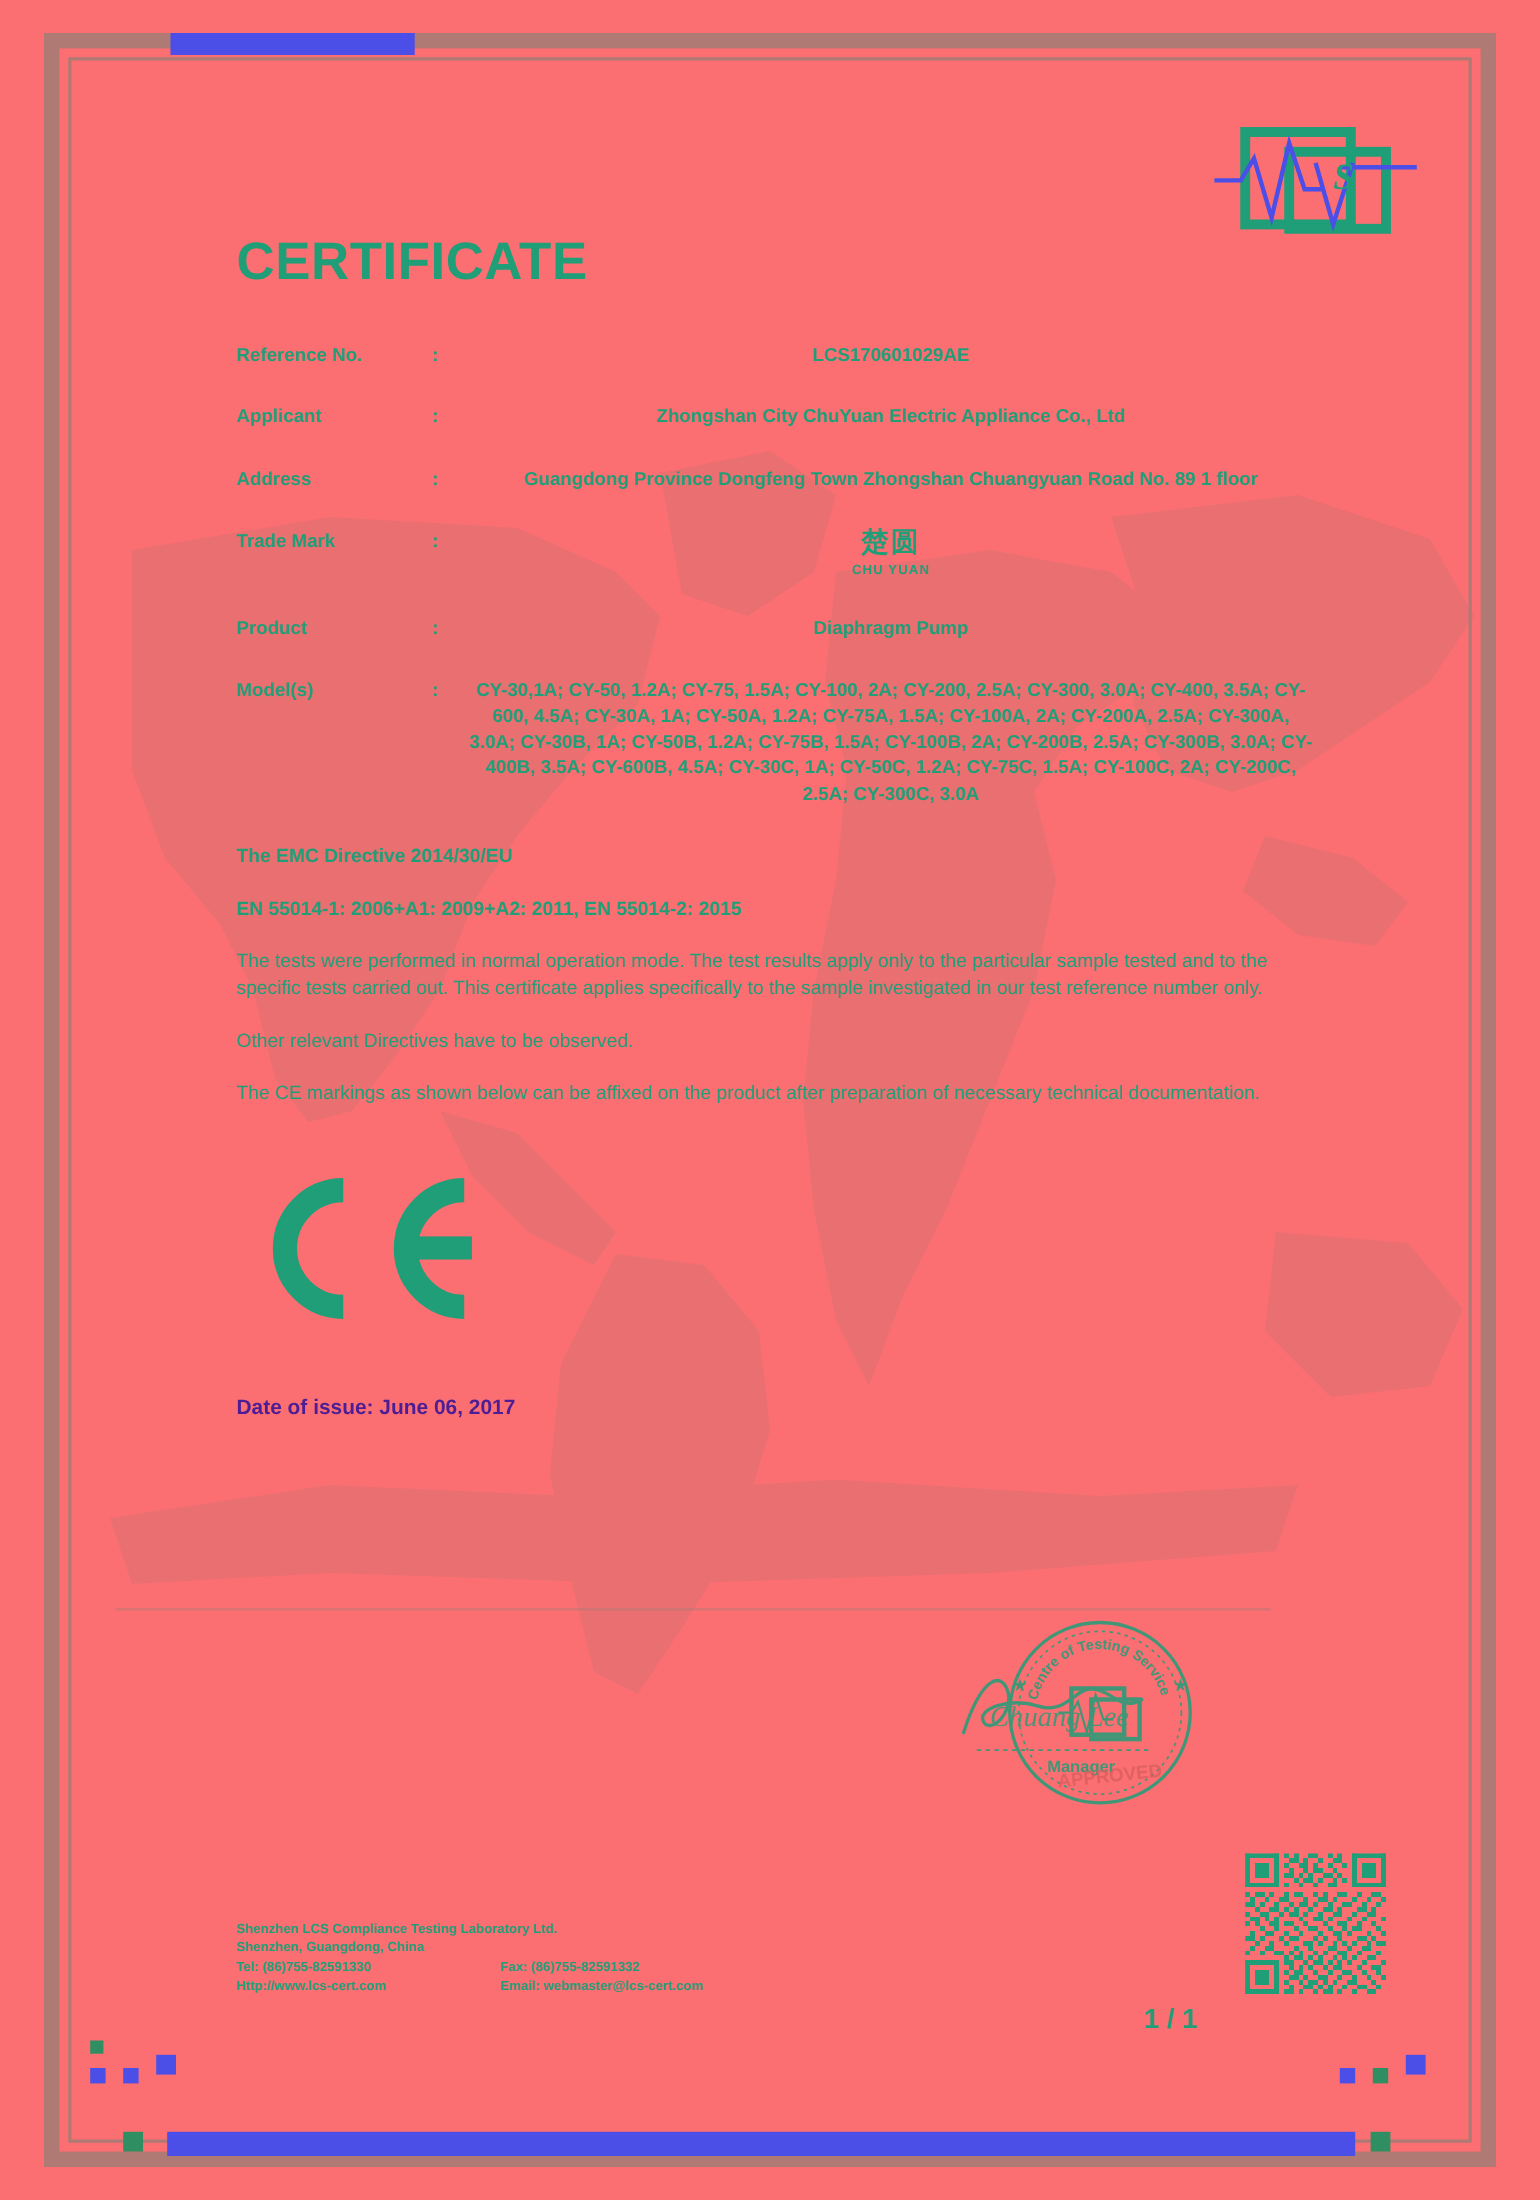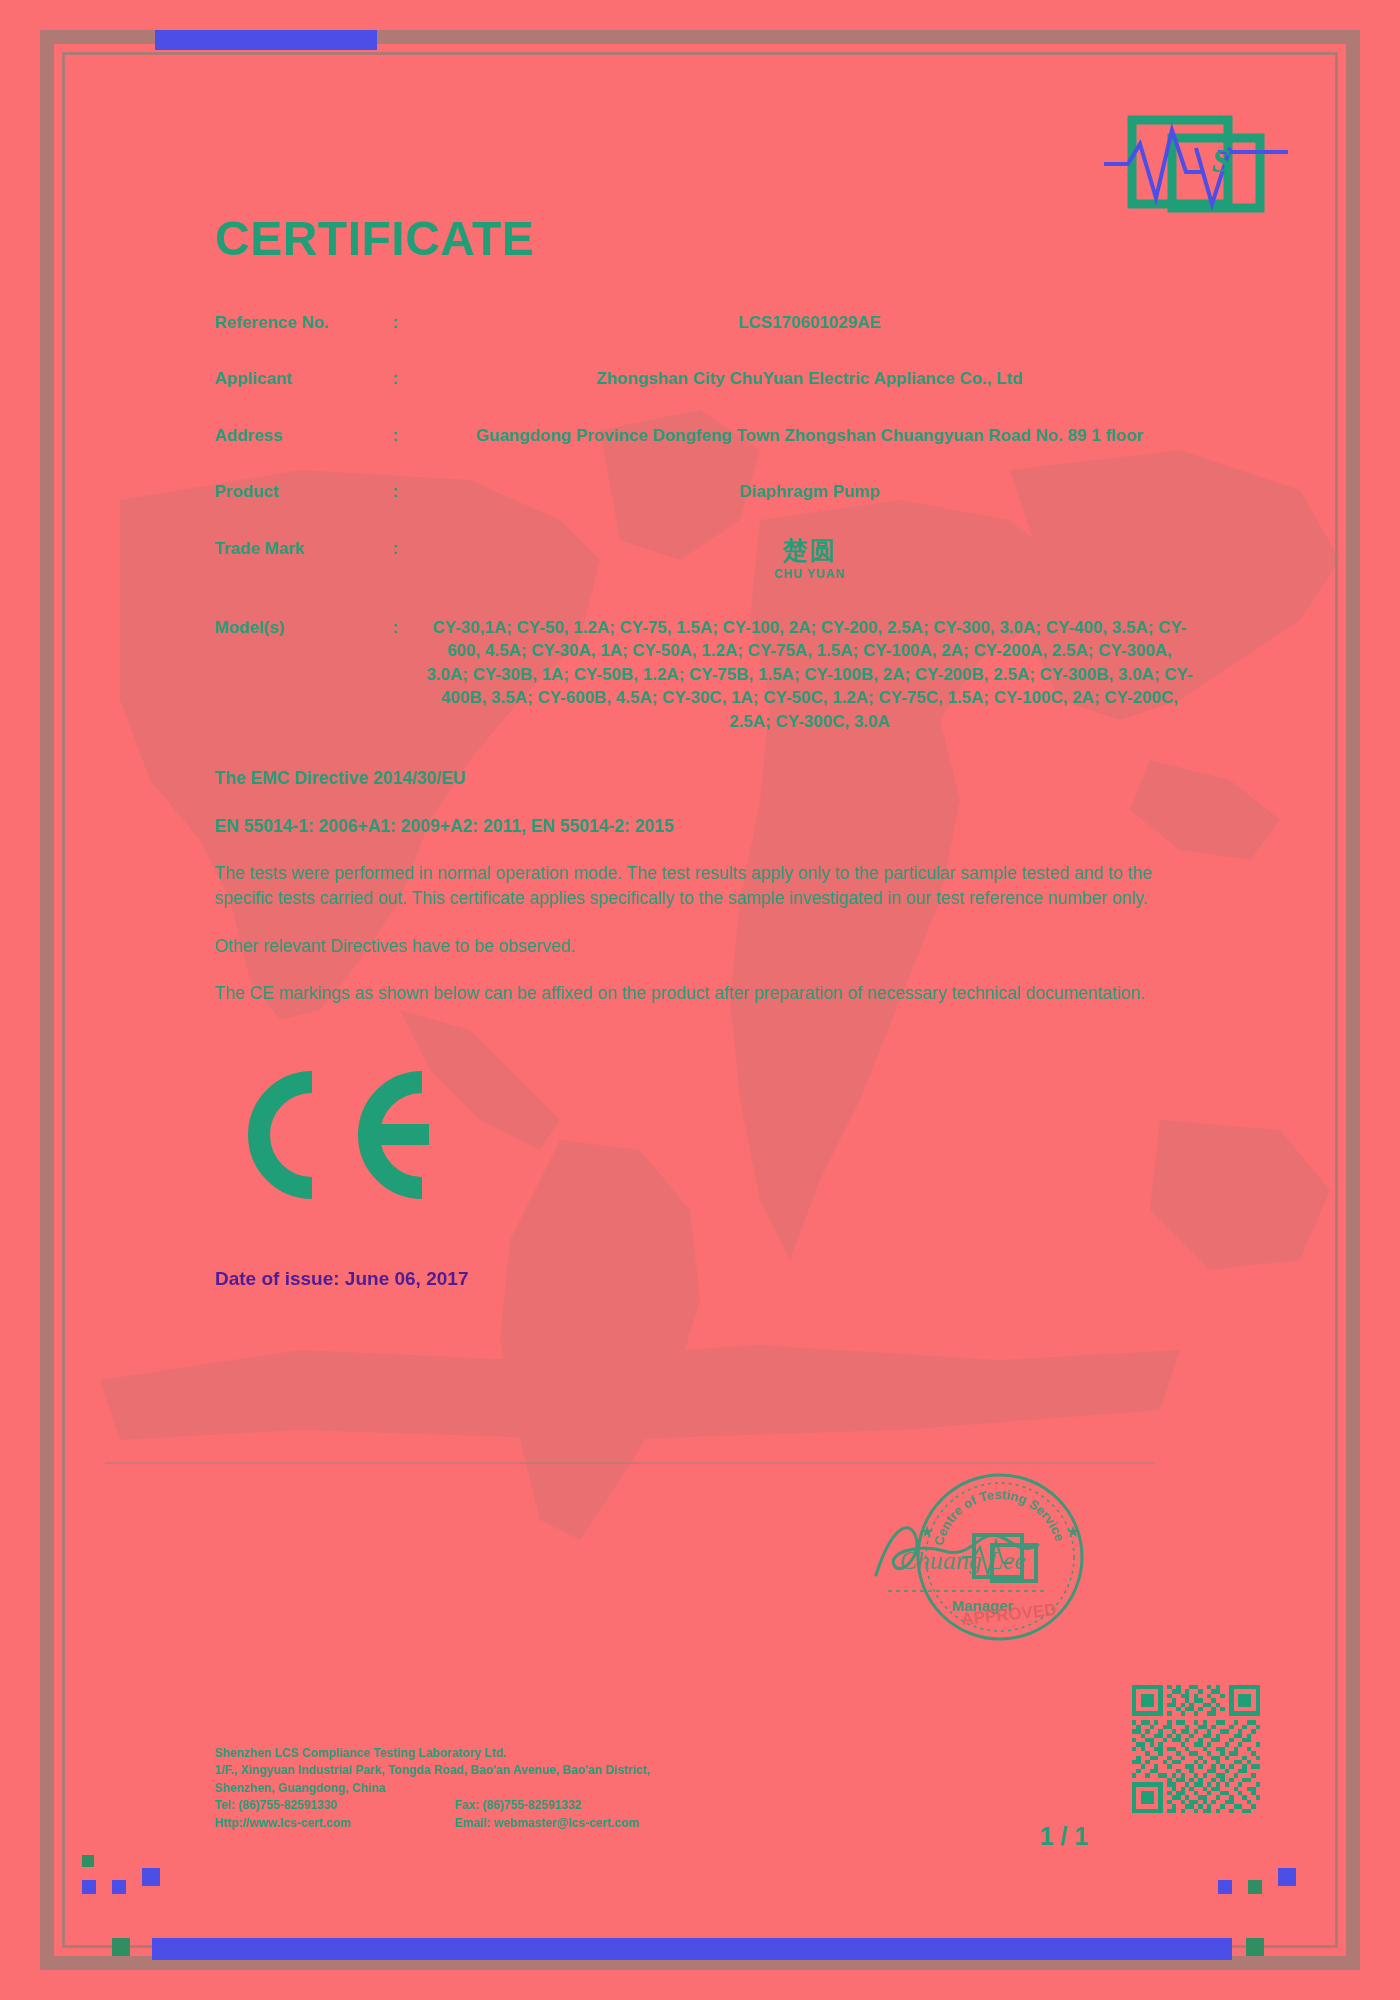--- a/index.html
+++ b/index.html
@@ -275,31 +275,31 @@
         <td class="label">Applicant</td>
         <td class="colon">:</td>
         <td class="value">Zhongshan City ChuYuan Electric Appliance Co., Ltd</td>
       </tr>
       <tr>
         <td class="label">Address</td>
         <td class="colon">:</td>
         <td class="value">Guangdong Province Dongfeng Town Zhongshan Chuangyuan Road No. 89 1 floor</td>
       </tr>
       <tr>
-        <td class="label">Product</td>
-        <td class="colon">:</td>
-        <td class="value">Diaphragm Pump</td>
-      </tr>
-      <tr>
         <td class="label">Trade Mark</td>
         <td class="colon">:</td>
         <td class="value">
           <div class="tm-cn">楚圆</div>
           <div class="tm-en">CHU YUAN</div>
         </td>
+      </tr>
+      <tr>
+        <td class="label">Product</td>
+        <td class="colon">:</td>
+        <td class="value">Diaphragm Pump</td>
       </tr>
       <tr>
         <td class="label">Model(s)</td>
         <td class="colon">:</td>
         <td class="value">CY-30,1A; CY-50, 1.2A; CY-75, 1.5A; CY-100, 2A; CY-200, 2.5A; CY-300, 3.0A; CY-400, 3.5A; CY-600, 4.5A; CY-30A, 1A; CY-50A, 1.2A; CY-75A, 1.5A; CY-100A, 2A; CY-200A, 2.5A; CY-300A, 3.0A; CY-30B, 1A; CY-50B, 1.2A; CY-75B, 1.5A; CY-100B, 2A; CY-200B, 2.5A; CY-300B, 3.0A; CY-400B, 3.5A; CY-600B, 4.5A; CY-30C, 1A; CY-50C, 1.2A; CY-75C, 1.5A; CY-100C, 2A; CY-200C, 2.5A; CY-300C, 3.0A</td>
       </tr>
     </tbody>
       </table>
 
     <p class="para bold">The EMC Directive 2014/30/EU</p>
@@ -565,21 +565,20 @@
         <rect x="14" y="28" width="1" height="1"></rect>
         <rect x="16" y="28" width="2" height="1"></rect>
         <rect x="19" y="28" width="1" height="1"></rect>
         <rect x="22" y="28" width="1" height="1"></rect>
         <rect x="25" y="28" width="2" height="1"></rect>
     </g>
   </svg>
 
   <div class="footer">
     <div>Shenzhen LCS Compliance Testing Laboratory Ltd.</div>
-    <div>1/F., Xingyuan Industrial Park, Tongda Road, Bao'an Avenue, Bao'an District,</div>
     <div>Shenzhen, Guangdong, China</div>
     <div class="row2">
       <div class="c1">Tel: (86)755-82591330</div>
       <div>Fax: (86)755-82591332</div>
     </div>
     <div class="row2">
       <div class="c1">Http://www.lcs-cert.com</div>
       <div>Email: webmaster@lcs-cert.com</div>
     </div>
   </div>

